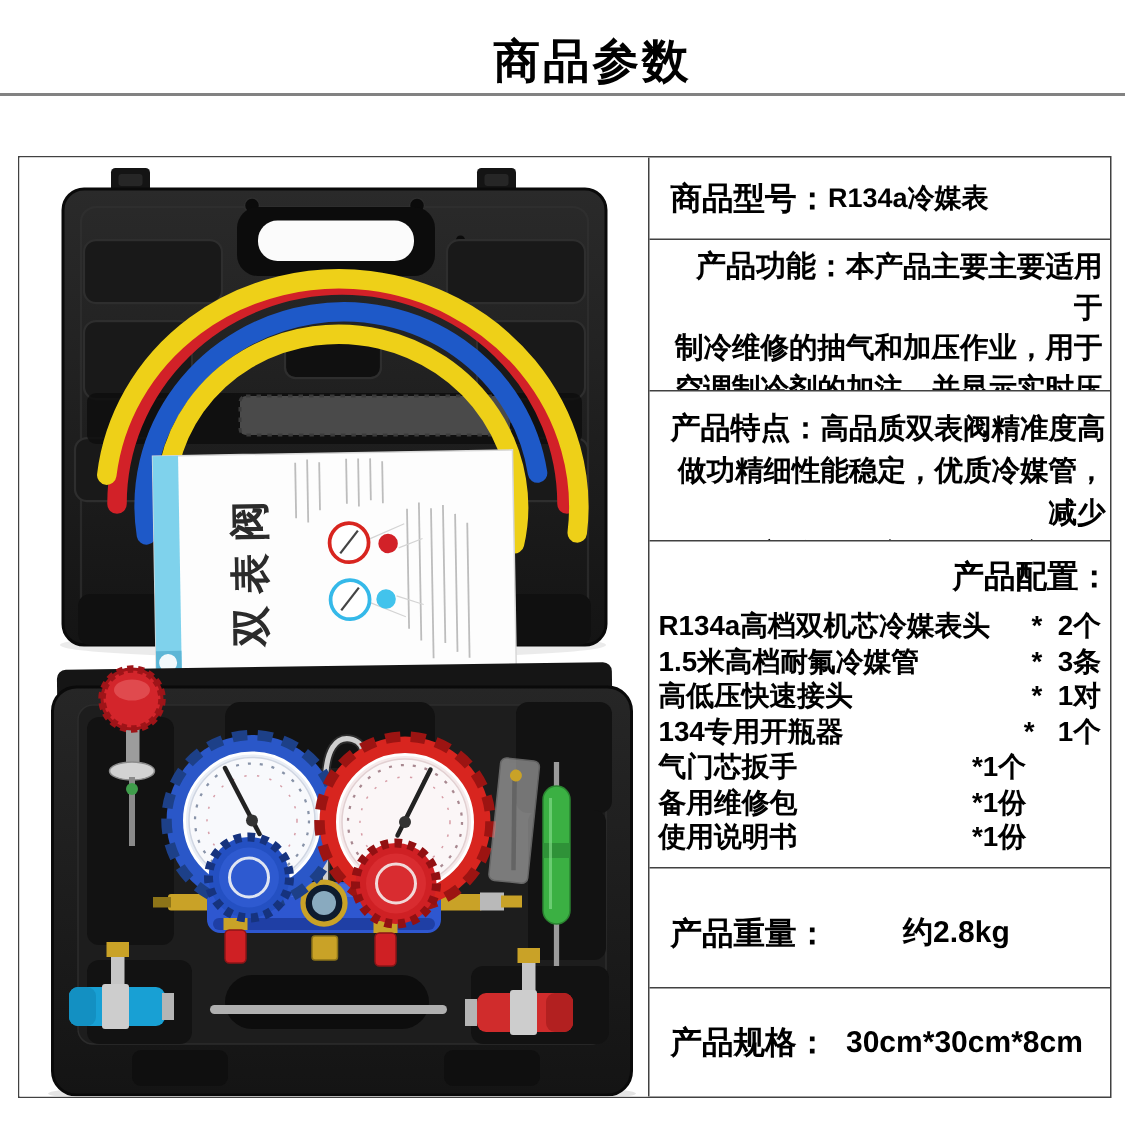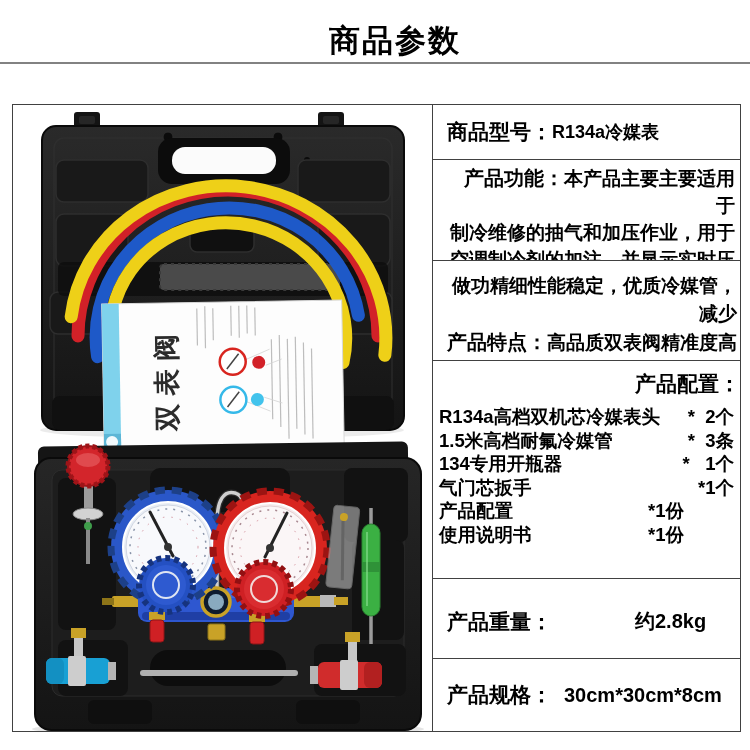--- a/index.html
+++ b/index.html
@@ -20,21 +20,21 @@
   .row-model .val{font-size:18px;font-weight:bold;}
   .row-func{height:101px;padding:5px 5px 12px 3px;font-size:19px;font-weight:bold;line-height:27px;}
   .row-feat{height:100px;padding:11px 3px 0 3px;font-size:19px;font-weight:bold;line-height:28px;}
   .lbl-inline{padding-left:11px;font-size:20px;font-weight:bold;}
   .row-config{height:218px;padding-top:9px;font-weight:bold;}
   .cfg-label{font-size:21px;padding-left:14px;}
   .cfg-list{margin-top:7px;font-size:18.5px;}
   .cfg-item{display:flex;padding:0 6px;line-height:23.5px;}
   .cfg-qty{margin-left:auto;white-space:pre;}
   .cfg-item:nth-child(n+5){padding-right:56px;}
-  .row-weight{height:80px;display:flex;align-items:center;font-size:21px;font-weight:bold;padding-top:6px;gap:33px;}
+  .row-weight{height:80px;display:flex;align-items:center;font-size:21px;font-weight:bold;padding-top:6px;}
   .row-weight .val{margin-left:50px;font-size:20px;}
   .row-spec{flex:1;display:flex;align-items:center;font-size:21px;font-weight:bold;}
   .row-spec .val{margin-left:12px;font-size:20px;}
 </style>
 </head>
 <body>
 
 <div class="page">
 
   <h1 class="hdr-title">商品参数</h1>
@@ -250,46 +250,50 @@
         <span class="val">R134a冷媒表</span>
       </div>
 
       <div class="row row-func">
         <div><span class="lbl-inline">产品功能：</span><span>本产品主要主要适用于</span></div>
         <div>制冷维修的抽气和加压作业，用于</div>
         <div>空调制冷剂的加注，并显示实时压力。</div>
       </div>
 
       <div class="row row-feat">
+        <div><span class="lbl-inline">产品特点：</span><span>高品质双表阀精准度高</span></div>
         <div>做功精细性能稳定，优质冷媒管，减少</div>
-        <div><span class="lbl-inline">产品特点：</span><span>高品质双表阀精准度高</span></div>
         <div>泄漏，塑盒配套完整，使用方便。</div>
       </div>
 
       <div class="row row-config">
         <div class="cfg-label">产品配置：</div>
         <div class="cfg-list">
           <div class="cfg-item">
               <span>R134a高档双机芯冷媒表头</span>
               <span class="cfg-qty">*  2个</span>
             </div>
           <div class="cfg-item">
               <span>1.5米高档耐氟冷媒管</span>
               <span class="cfg-qty">*  3条</span>
             </div>
           <div class="cfg-item">
+              <span>高低压快速接头</span>
+              <span class="cfg-qty">*  1对</span>
+            </div>
+          <div class="cfg-item">
               <span>134专用开瓶器</span>
               <span class="cfg-qty">*   1个</span>
             </div>
           <div class="cfg-item">
               <span>气门芯扳手</span>
               <span class="cfg-qty">*1个</span>
             </div>
           <div class="cfg-item">
-              <span>产品配置</span>
+              <span>备用维修包</span>
               <span class="cfg-qty">*1份</span>
             </div>
           <div class="cfg-item">
               <span>使用说明书</span>
               <span class="cfg-qty">*1份</span>
             </div>
         </div>
       </div>
 
       <div class="row row-weight">

